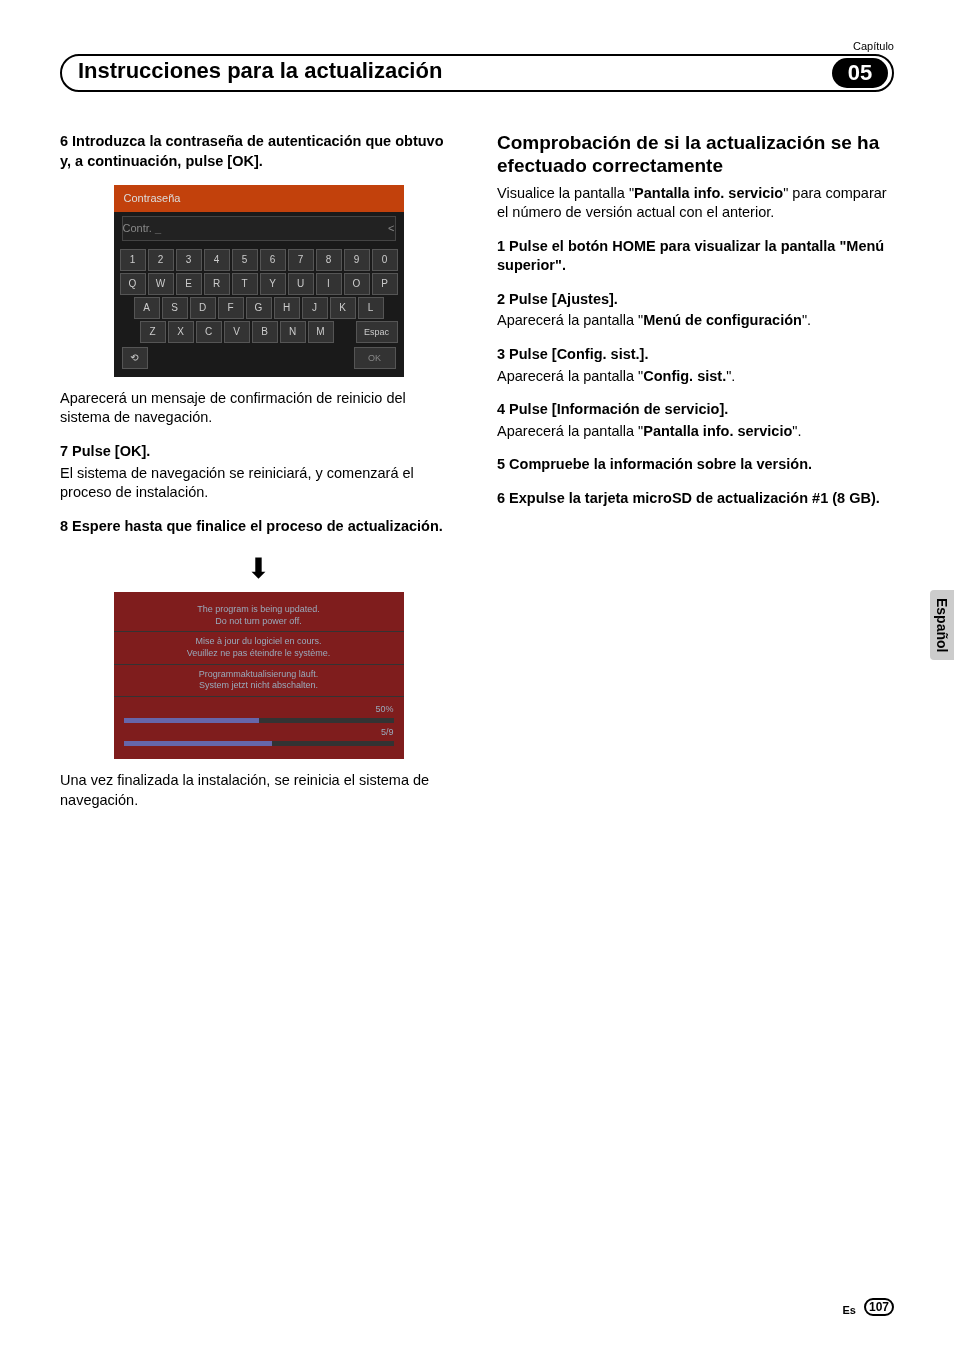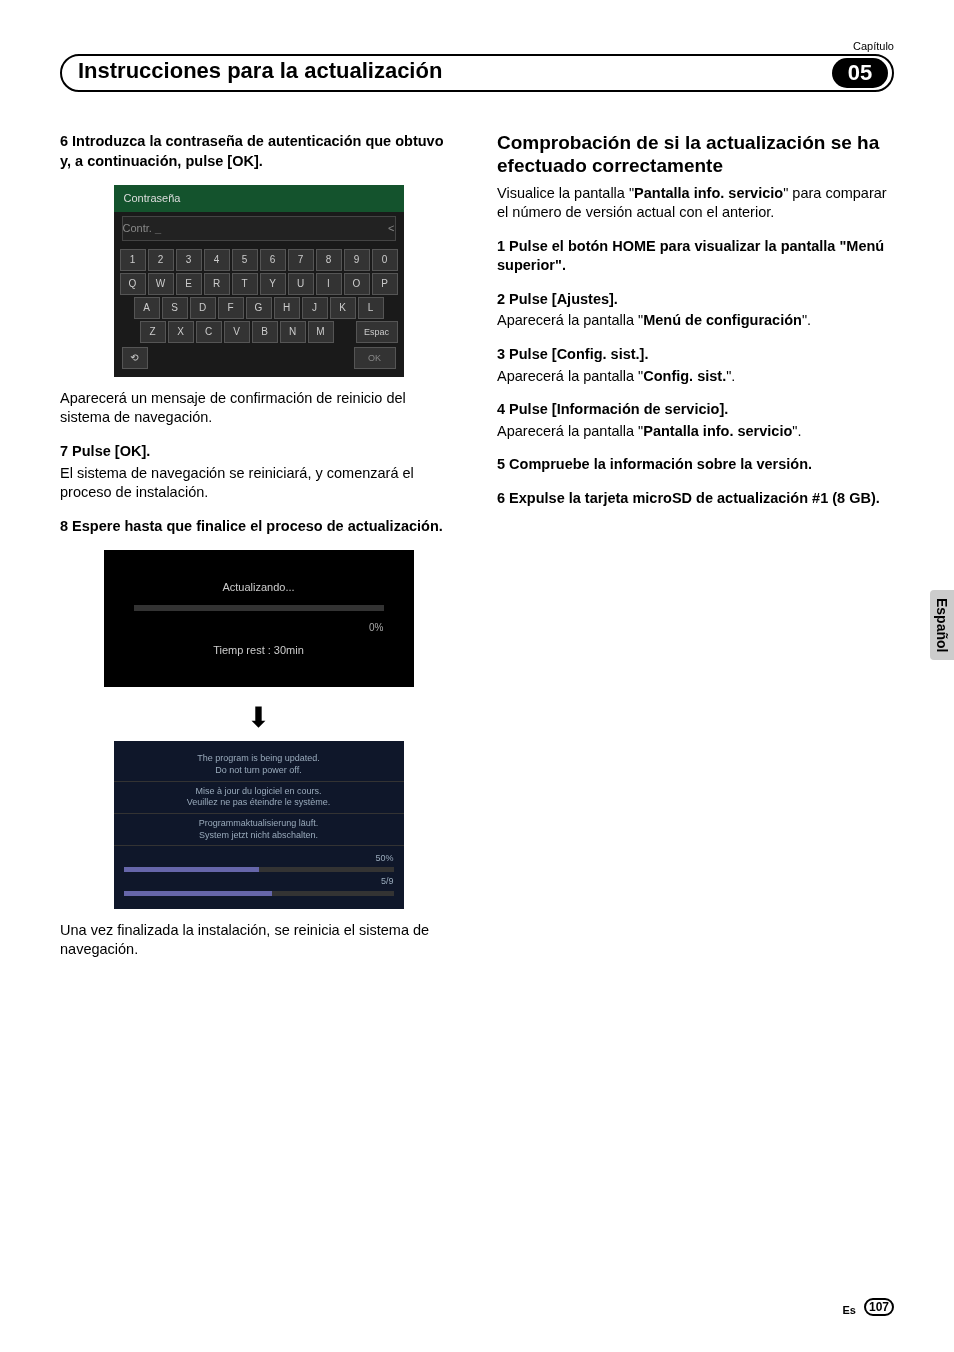--- a/index.html
+++ b/index.html
@@ -65,21 +65,21 @@
     font-weight: 900;
   }
   .screenshot {
     background: #1a1a1a;
     color: #ccc;
     font-size: 11px;
     margin: 12px auto;
     width: 290px;
   }
   .ss-header {
-    background: #14532d;
+    background: #c2410c;
     padding: 6px 10px;
     font-size: 11px;
     color: #ddd;
   }
   .ss-input {
     background: #222;
     border: 1px solid #444;
     padding: 4px 0;
     margin: 4px 8px;
     color: #888;
@@ -126,21 +126,21 @@
     position: relative;
   }
   .progress-fill { background: #888; height:100%; width: 0%; }
   .pct { text-align: right; padding-right: 20px; color:#aaa; font-size:10px;}
   .arrow-down {
     text-align: center;
     font-size: 28px;
     margin: 4px 0;
   }
   .ss-multi {
-    background: #0f172a;
+    background: #7f1d1d;
     color: #9ab;
     width: 290px;
     margin: 4px auto 12px auto;
     font-size: 9px;
     text-align: center;
     padding: 8px 0 0 0;
   }
   .ss-multi .row { border-bottom: 1px solid #333; padding: 4px 8px; line-height:1.3;}
   .ss-multi .prog { padding: 6px 10px 10px 10px; }
   .ss-multi .bar { background:#333; height:5px; margin:3px 0;}
@@ -256,28 +256,20 @@
         </div>
       </div>
 
       <p>Aparecerá un mensaje de confirmación de reinicio del sistema de navegación.</p>
 
       <p style="margin-bottom:2px" class="step-bold">7   Pulse [OK].</p>
       <p>El sistema de navegación se reiniciará, y comenzará el proceso de instalación.</p>
 
       <p class="step-bold">8   Espere hasta que finalice el proceso de actualización.</p>
 
-      <div class="ss-updating">
-        <div>Actualizando...</div>
-        <div class="progress">
-            <div class="progress-fill"></div>
-          </div>
-        <div class="pct">0%</div>
-        <div style="margin-top:8px">Tiemp rest :  30min</div>
-      </div>
 
       <div class="arrow-down">⬇</div>
 
       <div class="ss-multi">
         <div class="row">
             <div>The program is being updated.</div>
             <div>Do not turn power off.</div>
           </div>
         <div class="row">
             <div>Mise à jour du logiciel en cours.</div>

